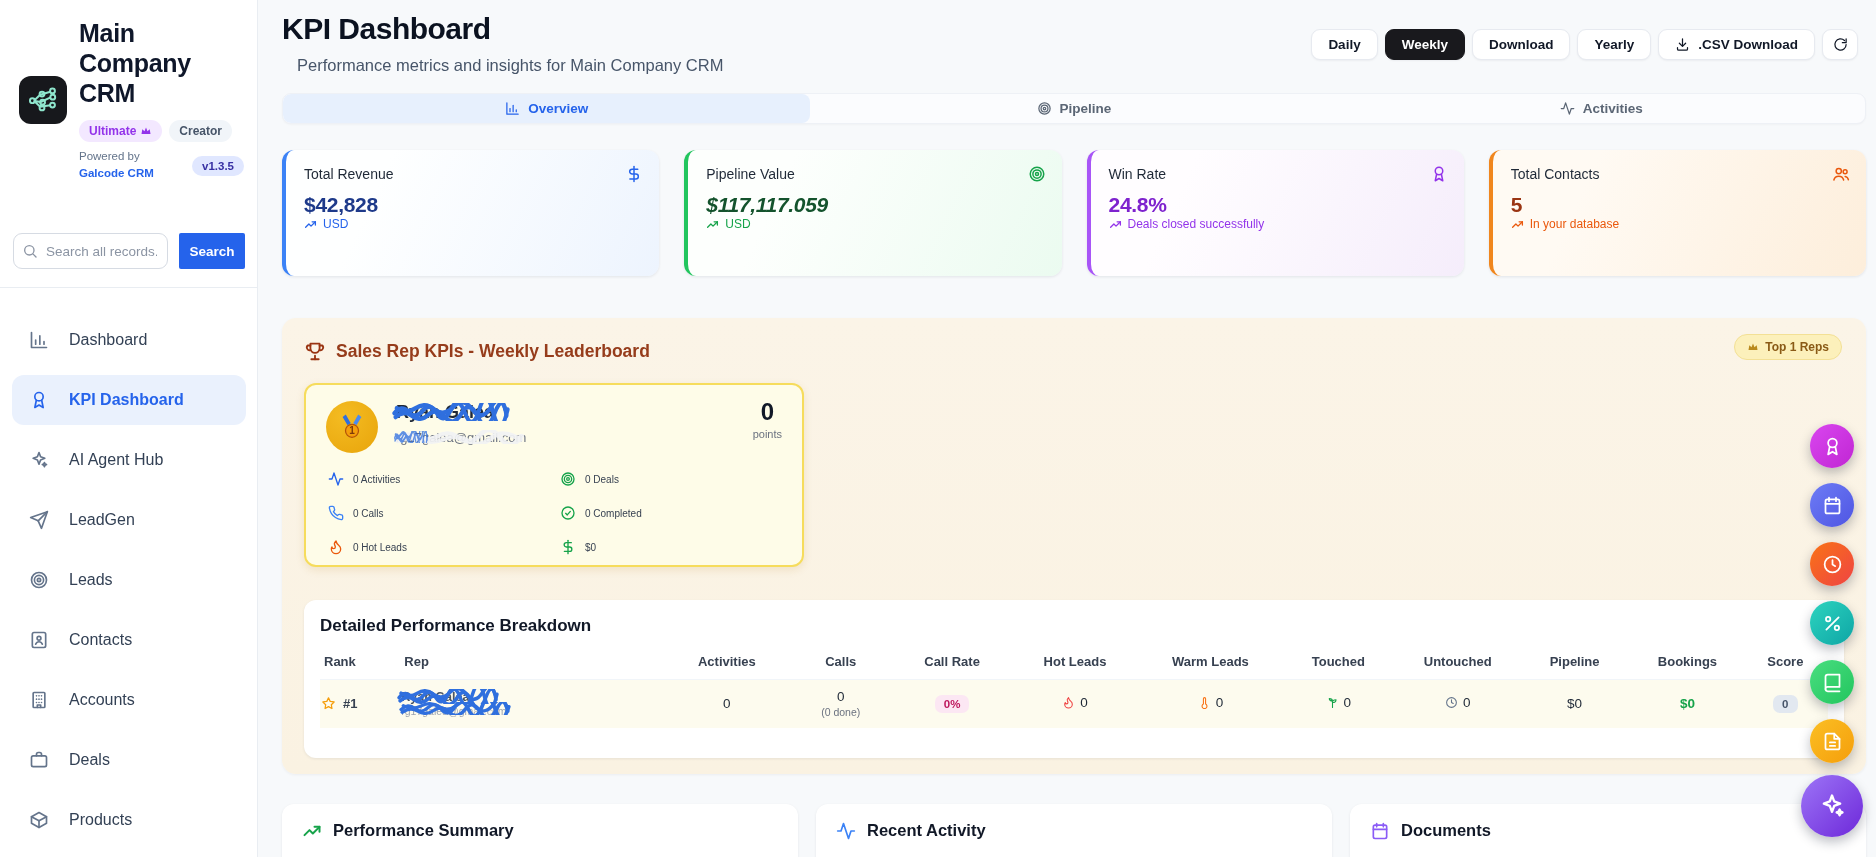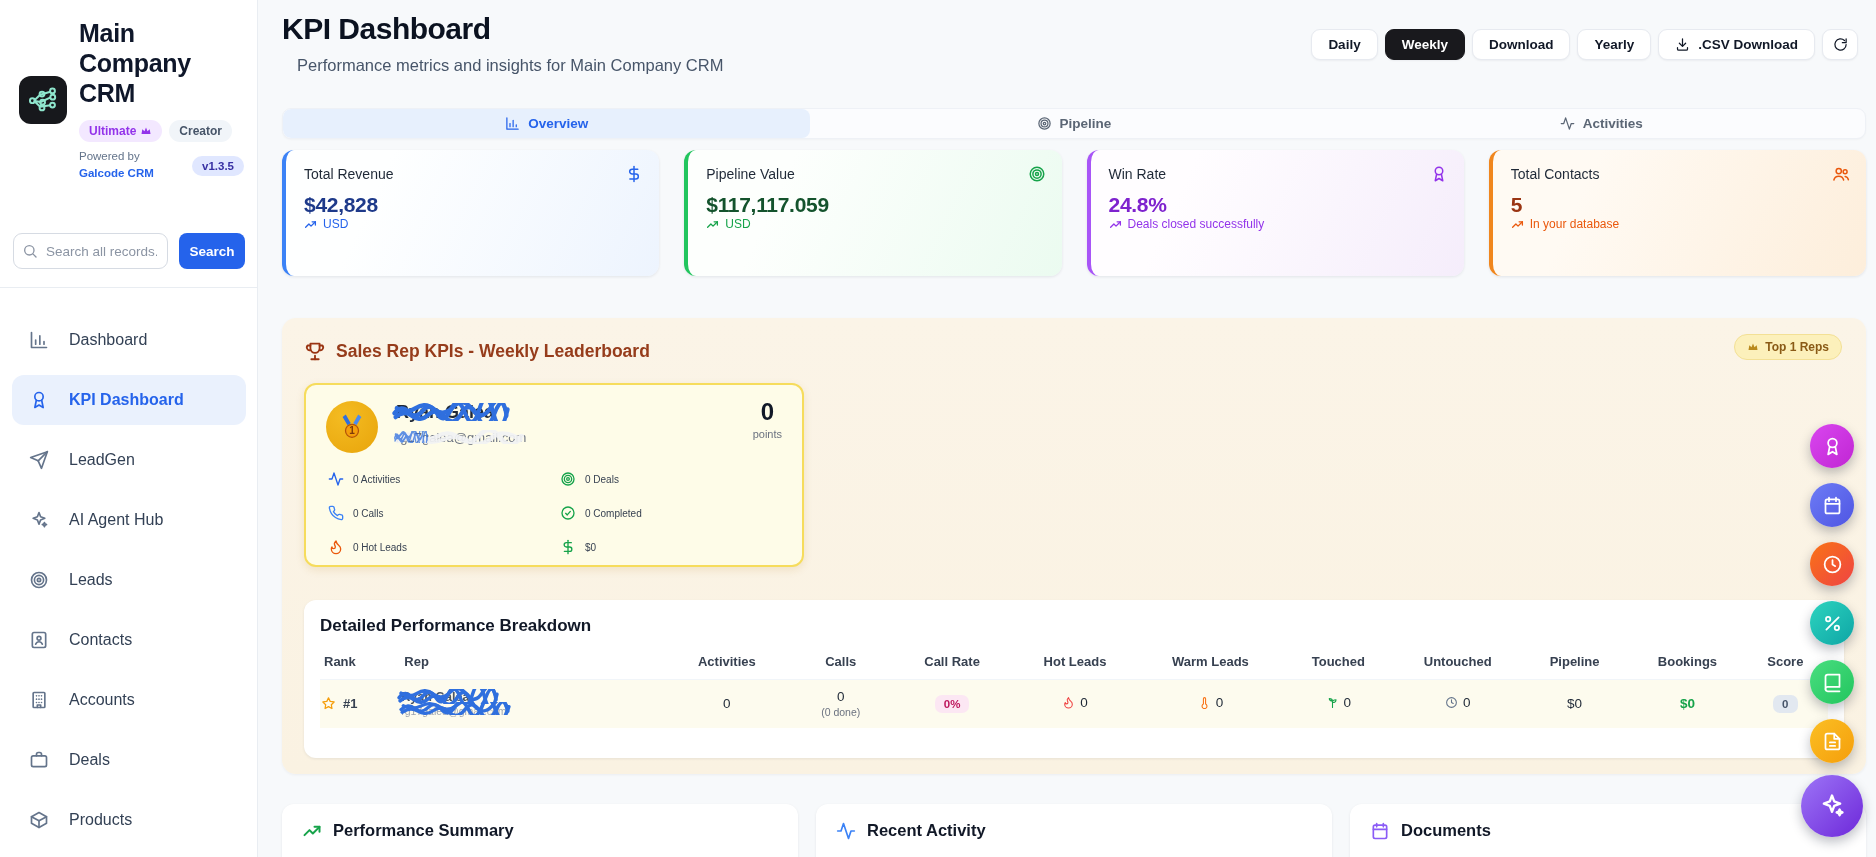--- a/index.html
+++ b/index.html
@@ -20,53 +20,53 @@
   .badge.plan { background:#f3e8ff; color:#9333ea; }
   .badge.role { background:#f1f5f9; color:#475569; }
   .powered-row { display:flex; margin-top:8px; align-items:center; }
   .powered-label { font-size:11.5px; color:#64748b; line-height:13px; }
   .powered-link { font-size:11.5px; color:#2563eb; font-weight:bold; line-height:14px; }
   .badge.version { background:#e0e7ff; color:#3730a3; margin-left:auto; font-weight:bold; font-size:11.5px; }
   .search-row { position:absolute; left:13px; top:233px; width:232px; display:flex; gap:11px; }
   .search-box { flex:1; height:36px; border:1px solid #d6dbe3; border-radius:9px; background:#fff; display:flex; align-items:center; padding:0 8px; gap:6px; min-width:0; }
   .search-box input { border:0; outline:0; font-size:13.5px; color:#111827; width:100%; min-width:0; font-family:"Liberation Sans",sans-serif; background:transparent; }
   .search-box input::placeholder { color:#8b94a3; }
-  .search-btn { width:66px; height:36px; background:#2563eb; color:#fff; border:0; border-radius:8px; font-size:13.5px; font-weight:bold; font-family:"Liberation Sans",sans-serif; cursor:pointer; }
+  .search-btn { width:66px; height:36px; background:#2563eb; color:#fff; border:0; border-radius:2px; font-size:13.5px; font-weight:bold; font-family:"Liberation Sans",sans-serif; cursor:pointer; }
   .side-divider { position:absolute; left:0; top:287px; width:258px; height:1px; background:#e9edf2; }
   .nav { position:absolute; left:0; top:305px; width:258px; }
   .nav-item { display:flex; align-items:center; gap:20px; height:50px; margin:10px 12px 0; padding:0 17px; border-radius:12px; font-size:16px; color:#334155; cursor:pointer; }
   .nav-item .ic { color:#64748b; }
   .nav-item.active { background:#eaf1fd; color:#2563eb; font-weight:bold; }
   .nav-item.active .ic { color:#2563eb; }
 
   
   .main { position:absolute; left:258px; top:0; width:1618px; height:857px; }
   .page-title { position:absolute; left:24px; top:12px; font-size:30px; font-weight:bold; color:#0b1220; letter-spacing:-0.5px; }
   .page-sub { position:absolute; left:39px; top:56px; font-size:16.5px; color:#475569; }
   .controls { position:absolute; top:29px; right:18px; display:flex; gap:7px; align-items:center; }
   .pill-btn { height:31px; padding:0 16px; border-radius:9px; background:#fff; border:1px solid #e7eaf0; font-size:13.5px; font-weight:bold; color:#111827; box-shadow:0 1px 2px rgba(16,24,40,.05); display:flex; align-items:center; gap:8px; cursor:pointer; font-family:"Liberation Sans",sans-serif; }
   .pill-btn.active { background:#19191d; border-color:#19191d; color:#fff; }
   .pill-btn.square { width:36px; padding:0; justify-content:center; }
 
   
-  .tabs { position:absolute; left:24px; top:108px; width:1584px; height:31px; background:#fbfcfe; border:1px solid #eef1f6; border-radius:9px; display:flex; overflow:hidden; box-shadow:0 1px 2px rgba(16,24,40,.03); }
+  .tabs { position:absolute; left:24px; top:93px; width:1584px; height:31px; background:#fbfcfe; border:1px solid #eef1f6; border-radius:9px; display:flex; overflow:hidden; box-shadow:0 1px 2px rgba(16,24,40,.03); }
   .tab { flex:1; display:flex; align-items:center; justify-content:center; gap:8px; font-size:13.5px; font-weight:bold; color:#5b6675; cursor:pointer; border-radius:8px; }
   .tab.active { background:#e7f0fd; color:#2563eb; }
 
   
   .cards { position:absolute; left:24px; top:150px; width:1584px; display:flex; gap:25px; }
   .kpi { flex:1; height:126px; border-radius:12px; border-left:4px solid; padding:16px 18px 0; position:relative; box-shadow:0 1px 3px rgba(16,24,40,.09); }
   .kpi-title { font-size:14px; color:#1f2937; }
   .kpi-value { font-size:21px; font-weight:bold; margin-top:11px; letter-spacing:-0.3px; }
   .kpi-foot { font-size:12px; margin-top:0; display:flex; align-items:center; gap:6px; }
   .kpi-icon { position:absolute; top:15px; right:16px; }
   .kpi.blue   { border-color:#3b82f6; background:linear-gradient(115deg,#feffff 25%,#edf4fe); }
   .kpi.blue .kpi-value { color:#1e3a8a; } .kpi.blue .kpi-foot,.kpi.blue .kpi-icon { color:#2563eb; }
   .kpi.green  { border-color:#22c55e; background:linear-gradient(115deg,#fdfffd 25%,#ebfbf0); }
-  .kpi.green .kpi-value { color:#14532d; } .kpi.green .kpi-foot,.kpi.green .kpi-icon { color:#16a34a; }
+  .kpi.green .kpi-value { color:#14532d;font-style:italic; } .kpi.green .kpi-foot,.kpi.green .kpi-icon { color:#16a34a; }
   .kpi.purple { border-color:#a855f7; background:linear-gradient(115deg,#fffdff 25%,#f5edfb); }
   .kpi.purple .kpi-value { color:#7e22ce; } .kpi.purple .kpi-foot,.kpi.purple .kpi-icon { color:#9333ea; }
   .kpi.orange { border-color:#f0861d; background:linear-gradient(115deg,#fffaf3 25%,#fdeedb); }
   .kpi.orange .kpi-value { color:#9a3412; } .kpi.orange .kpi-foot,.kpi.orange .kpi-icon { color:#ea580c; }
 
   
   .lb-panel { position:absolute; left:24px; top:318px; width:1584px; height:456px; border-radius:14px; background:linear-gradient(180deg,#fbf4e7,#faf2e2); box-shadow:0 1px 3px rgba(16,24,40,.05); }
   .lb-head { position:absolute; left:22px; top:22px; display:flex; align-items:center; gap:10px; color:#9a3412; }
   .lb-title { font-size:17.5px; font-weight:bold; color:#963c1b; }
   .top-badge { position:absolute; right:24px; top:16px; background:#fcf0bb; border:1px solid #f3e095; color:#8a5a16; font-size:12px; font-weight:bold; border-radius:999px; padding:5px 12px; display:flex; align-items:center; gap:6px; }
@@ -381,29 +381,29 @@
       <span>Dashboard</span>
     </div>
     <div class="nav-item active">
       <svg class="ic" width="20" height="20">
           <use href="#i-award"></use>
         </svg>
       <span>KPI Dashboard</span>
     </div>
     <div class="nav-item">
       <svg class="ic" width="20" height="20">
+          <use href="#i-sparkles"></use>
+        </svg>
+      <span>AI Agent Hub</span>
+    </div>
+    <div class="nav-item">
+      <svg class="ic" width="20" height="20">
           <use href="#i-send"></use>
         </svg>
       <span>LeadGen</span>
-    </div>
-    <div class="nav-item">
-      <svg class="ic" width="20" height="20">
-          <use href="#i-sparkles"></use>
-        </svg>
-      <span>AI Agent Hub</span>
     </div>
     <div class="nav-item">
       <svg class="ic" width="20" height="20">
           <use href="#i-target"></use>
         </svg>
       <span>Leads</span>
     </div>
     <div class="nav-item">
       <svg class="ic" width="20" height="20">
           <use href="#i-contact"></use>

